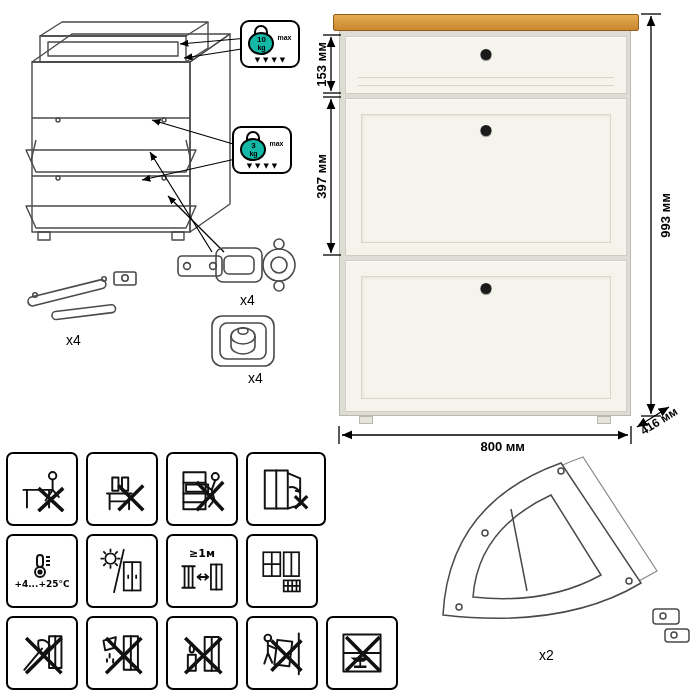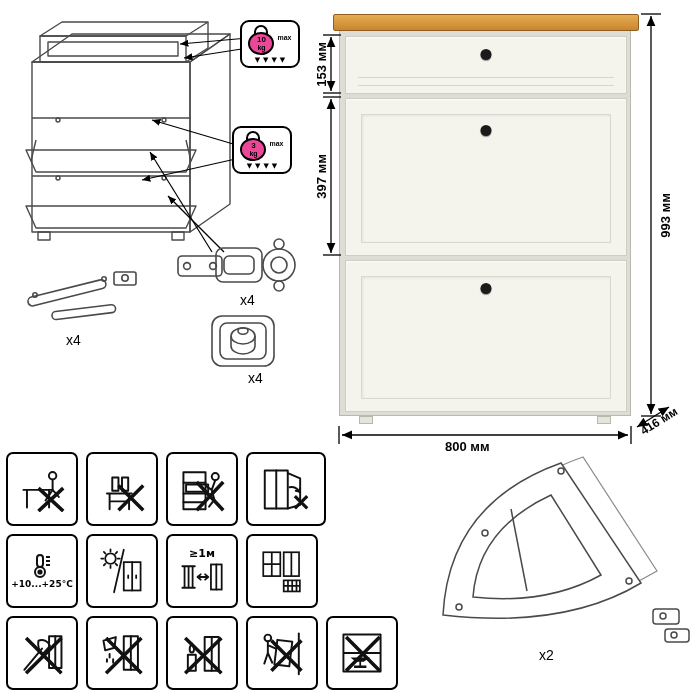--- a/index.html
+++ b/index.html
@@ -12,21 +12,21 @@
   .qty { position:absolute; font-weight:normal; font-size:14px; }
 
   
   .badge { position:absolute; background:#fff; border:2px solid #000; border-radius:9px;
            padding:3px 4px 2px; display:flex; flex-direction:column; align-items:center; z-index:3; }
   .badge-row { display:flex; align-items:flex-start; gap:3px; }
   .kb { position:relative; width:26px; height:30px; }
   .kb-handle { position:absolute; left:6px; top:0; width:14px; height:11px;
                border:2px solid #000; border-bottom:none; border-radius:7px 7px 0 0; }
   .kb-body { position:absolute; left:0; top:7px; width:26px; height:23px; border:2px solid #000;
-             border-radius:50%; background:#ec4899; display:flex; flex-direction:column;
+             border-radius:50%; background:#14b8a6; display:flex; flex-direction:column;
              align-items:center; justify-content:center; font-weight:bold; font-size:8px; line-height:1; }
   .kb-body .u { font-size:7px; }
   .max { font-size:7px; font-weight:bold; margin-top:9px; }
   .arrows { font-family:"DejaVu Sans", sans-serif; font-size:7px; letter-spacing:3px;
             text-indent:3px; margin-top:1px; }
 
   
   .render { position:absolute; left:313px; top:5px; width:387px; height:460px; }
   .wood { position:absolute; left:20px; top:9px; width:306px; height:17px;
           background:linear-gradient(180deg,#e6ad52 0%, var(--wood,#c8862f) 100%);
@@ -38,21 +38,21 @@
   .frame { position:absolute; left:15px; right:15px; top:15px; bottom:12px;
            border:1px solid #d9d8ce; box-shadow:inset 1px 1px 3px rgba(0,0,0,.07); }
   .groove { position:absolute; left:12px; right:12px; bottom:7px; height:9px;
             border-top:1px solid #d8d7cd; border-bottom:1px solid #d8d7cd; }
   .knob { position:absolute; left:50%; transform:translateX(-50%); width:11px; height:11px;
           border-radius:50%; background:var(--knob,#1b1b1b); z-index:2;
           box-shadow:0 1px 1px rgba(0,0,0,.4); }
   .foot { position:absolute; top:411px; width:14px; height:8px; background:#e6e5dd; border:1px solid #b9b8ae; }
   .vlabel { position:absolute; display:block; width:70px; text-align:center; font-weight:bold;
             font-size:13px; transform:rotate(-90deg); white-space:nowrap; }
-  .hlabel { position:absolute; display:block; width:80px; text-align:left; font-weight:bold;
+  .hlabel { position:absolute; display:block; width:80px; text-align:right; font-weight:bold;
             font-size:13px; white-space:nowrap; }
   .dlabel { position:absolute; display:block; width:70px; text-align:center; font-weight:bold;
             font-size:12px; transform:rotate(-32deg); white-space:nowrap; }
 
   
   .pictos { position:absolute; left:6px; top:452px; display:flex; flex-direction:column; gap:8px; }
   .prow { display:flex; gap:8px; }
   .cell { width:72px; height:74px; border:2.5px solid #000; border-radius:7px; background:#fff;
           display:flex; flex-direction:column; align-items:center; justify-content:center;
           padding:12px; gap:1px; }
@@ -270,21 +270,21 @@
     <div class="prow">
       <div class="cell">
         <svg width="46" height="26" viewBox="0 0 46 26">
           <g fill="none" stroke="#111" stroke-width="2">
             <rect x="18" y="2" width="6" height="12" rx="3"></rect>
             <circle cx="21" cy="19" r="5"></circle>
             <path d="M27 4 H31 M27 8 H31 M27 12 H31"></path>
           </g>
           <circle cx="21" cy="19" r="2.6" fill="#111"></circle>
         </svg>
-        <span class="ptext small">+10...+25°C</span>
+        <span class="ptext small">+4...+25°C</span>
       </div>
       <div class="cell">
         <svg width="50" height="50" viewBox="0 0 52 52">
           <g fill="none" stroke="#111" stroke-width="2" stroke-linecap="round">
             <circle cx="13" cy="12" r="6"></circle>
             <path d="M13 1.5 V4 M13 20 V22.5 M2.5 12 H5 M21 12 H23.5 M5.5 4.5 L7.3 6.3 M18.7 17.7 L20.5 19.5 M20.5 4.5 L18.7 6.3 M7.3 17.7 L5.5 19.5"></path>
             <path d="M28 2 L17 50"></path>
             <rect x="28" y="16" width="19" height="32"></rect>
             <path d="M37.5 16 V48 M33 31 V34 M42 31 V34"></path>
           </g>

